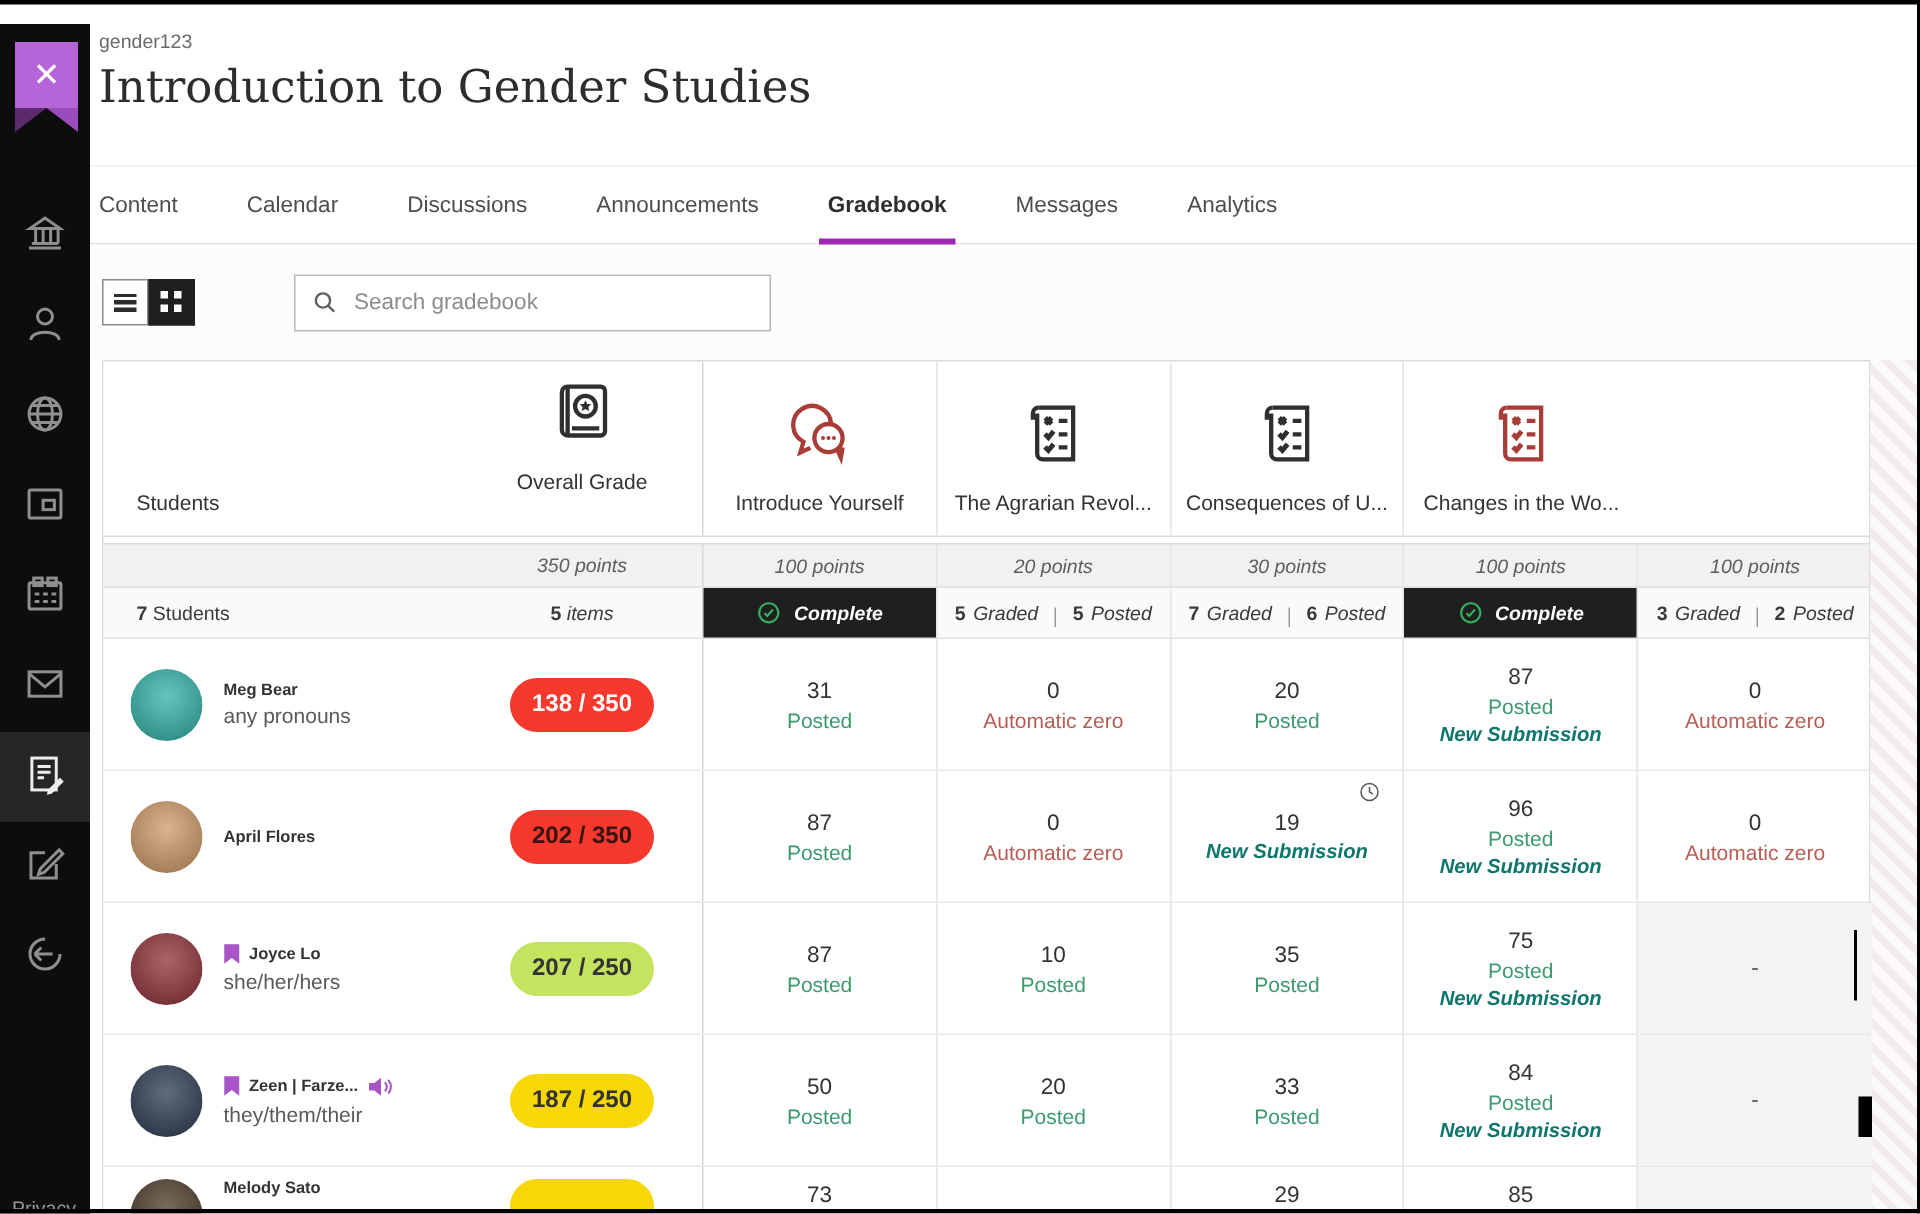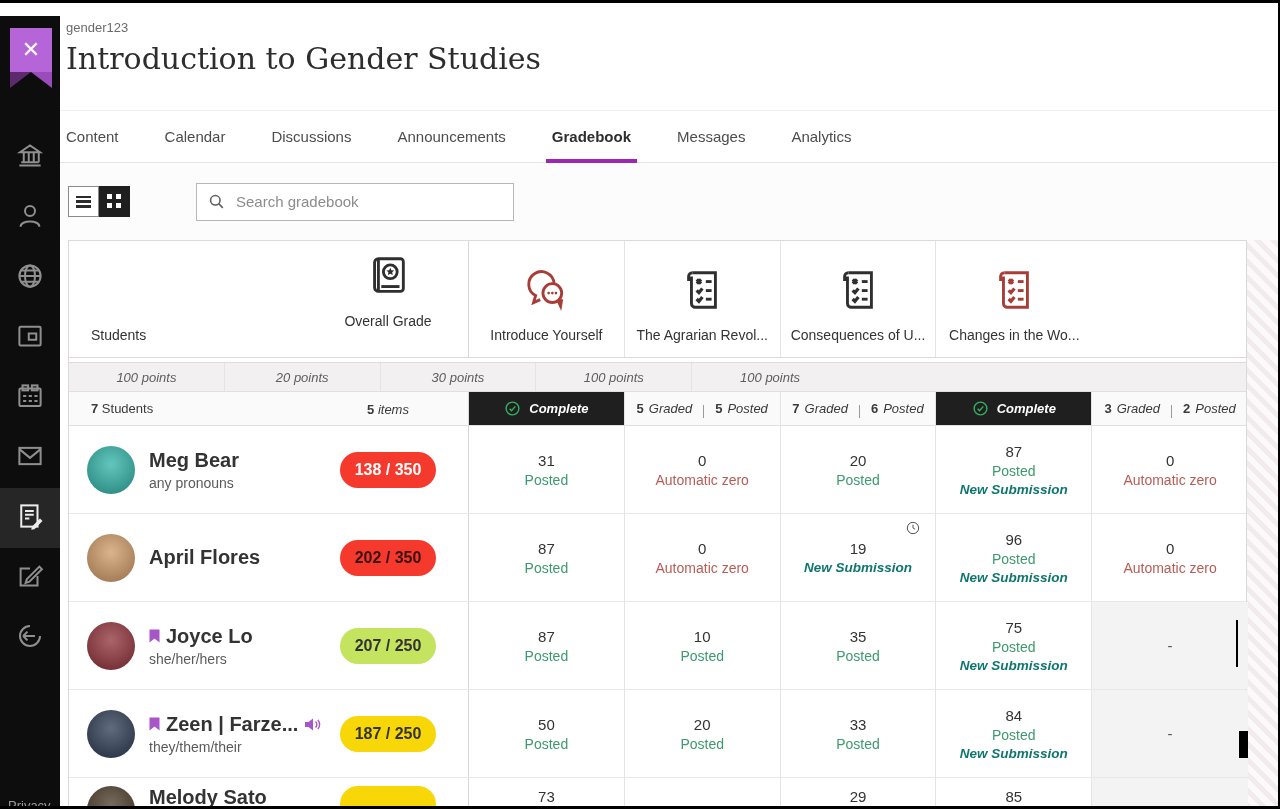--- a/index.html
+++ b/index.html
@@ -96,21 +96,21 @@
   .counts b{font-weight:700;}
   .counts i{}
   .cdiv{width:1px;height:13px;background:#9a9a9a;margin:6px 6px 0 6px;}
 
   .srow{display:flex;height:88px;border-bottom:1px solid #eae7e7;background:#fff;}
   .srow .pane1{align-items:center;padding-left:18px;}
   .avatar{width:48px;height:48px;border-radius:50%;flex:none;
     background-image:radial-gradient(circle at 50% 38%, rgba(255,255,255,.25), rgba(0,0,0,.28));}
   .nameblock{margin-left:14px;min-width:0;}
   .nameline{display:flex;align-items:center;gap:6px;}
-  .sname{font-size:20px;color:#333;font-weight:600;white-space:nowrap;cursor:pointer;}
+  .sname{font-size:11px;color:#333;font-weight:600;white-space:nowrap;cursor:pointer;}
   .flagicon svg{width:11px;height:14px;fill:#a855c8;display:block;}
   .spk svg{width:17px;height:15px;display:block;}
   .pronouns{font-size:14px;color:#5a5a5a;margin-top:3px;}
   .pronouns:empty{display:none;}
   .pillwrap{width:160px;margin-left:auto;display:flex;justify-content:center;flex:none;}
   .pill{min-width:96px;height:36px;border-radius:18px;display:flex;align-items:center;justify-content:center;
     font-size:16px;font-weight:700;padding:0 12px;cursor:pointer;}
 
   .gcell{display:flex;flex-direction:column;align-items:center;justify-content:center;gap:3px;
     position:relative;cursor:pointer;}
@@ -327,20 +327,23 @@
                 <path d="M14 12.3 H17"></path>
                 <path d="M9.2 16.7 L10.4 17.9 L12.2 15.7" stroke-width="1.7"></path>
                 <path d="M14 16.8 H17"></path>
               </svg>
           </span>
           <span class="collbl">Changes in the Wo...</span>
         </div>
       </div>
 
       <div class="points-row">
+        <div class="pane1">
+            <div class="p1-right"><span class="pts">350 points</span></div>
+          </div>
         <div class="acol">
             <span class="pts">100 points</span>
           </div>
         <div class="acol">
             <span class="pts">20 points</span>
           </div>
         <div class="acol">
             <span class="pts">30 points</span>
           </div>
         <div class="acol">

